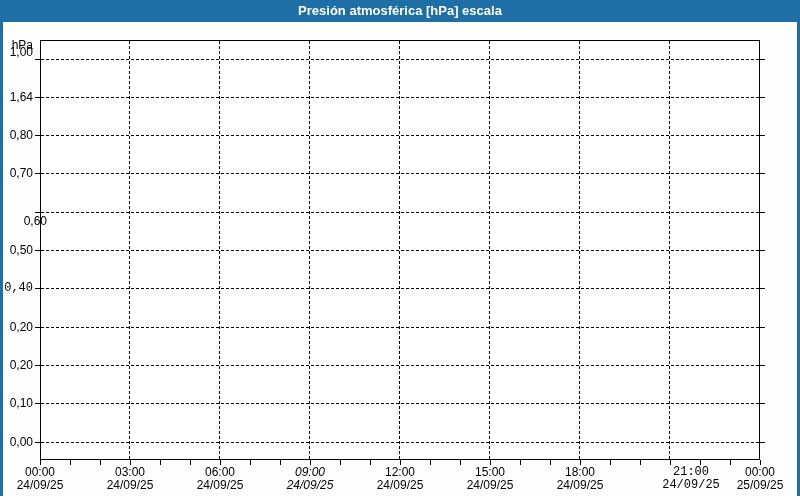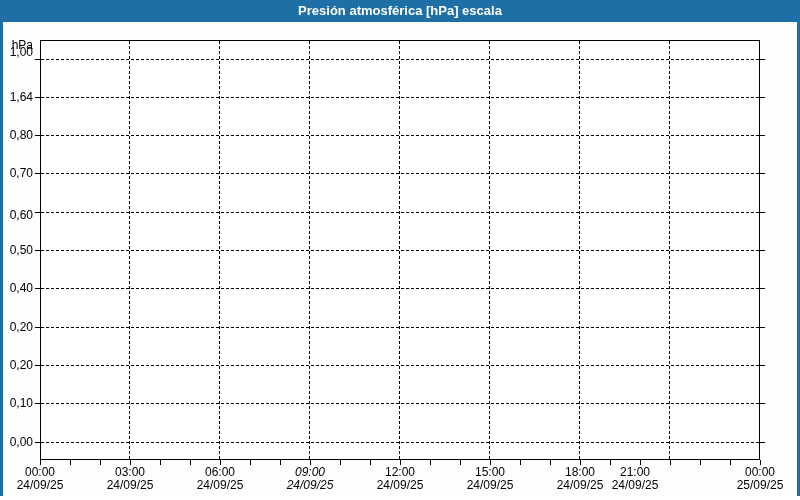--- a/index.html
+++ b/index.html
@@ -71,29 +71,29 @@
       <div class="tick" style="left: 35px; top: 135.1px; width: 5px; height: 1px;"></div>
       <div class="tick" style="left: 760px; top: 135.1px; width: 5px; height: 1px;"></div>
       <div class="ylab" style="top: 128.1px;">0,80</div>
       <div class="hgrid" style="left: 41px; top: 173.4px; width: 718px;"></div>
       <div class="tick" style="left: 35px; top: 173.4px; width: 5px; height: 1px;"></div>
       <div class="tick" style="left: 760px; top: 173.4px; width: 5px; height: 1px;"></div>
       <div class="ylab" style="top: 166.4px;">0,70</div>
       <div class="hgrid" style="left: 41px; top: 211.7px; width: 718px;"></div>
       <div class="tick" style="left: 35px; top: 211.7px; width: 5px; height: 1px;"></div>
       <div class="tick" style="left: 760px; top: 211.7px; width: 5px; height: 1px;"></div>
-      <div class="ylab" style="top: 208px;">0,60</div>
+      <div class="ylab" style="top: 214px; margin-left: 14px;">0,60</div>
       <div class="hgrid" style="left: 41px; top: 250px; width: 718px;"></div>
       <div class="tick" style="left: 35px; top: 250px; width: 5px; height: 1px;"></div>
       <div class="tick" style="left: 760px; top: 250px; width: 5px; height: 1px;"></div>
       <div class="ylab" style="top: 243px;">0,50</div>
       <div class="hgrid" style="left: 41px; top: 288.3px; width: 718px;"></div>
       <div class="tick" style="left: 35px; top: 288.3px; width: 5px; height: 1px;"></div>
       <div class="tick" style="left: 760px; top: 288.3px; width: 5px; height: 1px;"></div>
-      <div class="ylab" style="top: 281.3px;">0,40</div>
+      <div class="ylab" style="top: 281.3px; font-family: Liberation Mono, monospace;">0,40</div>
       <div class="hgrid" style="left: 41px; top: 326.6px; width: 718px;"></div>
       <div class="tick" style="left: 35px; top: 326.6px; width: 5px; height: 1px;"></div>
       <div class="tick" style="left: 760px; top: 326.6px; width: 5px; height: 1px;"></div>
       <div class="ylab" style="top: 319.6px;">0,20</div>
       <div class="hgrid" style="left: 41px; top: 364.9px; width: 718px;"></div>
       <div class="tick" style="left: 35px; top: 364.9px; width: 5px; height: 1px;"></div>
       <div class="tick" style="left: 760px; top: 364.9px; width: 5px; height: 1px;"></div>
       <div class="ylab" style="top: 357.9px;">0,20</div>
       <div class="hgrid" style="left: 41px; top: 403.2px; width: 718px;"></div>
       <div class="tick" style="left: 35px; top: 403.2px; width: 5px; height: 1px;"></div>
@@ -131,21 +131,21 @@
       <div class="xlab" style="left: 445px; top: 466px;">
         <div class="t">15:00</div>
         <div class="d">24/09/25</div>
       </div>
       <div class="vgrid" style="left: 579px; top: 41px; height: 418px;"></div>
       <div class="xlab" style="left: 535px; top: 466px;">
         <div class="t">18:00</div>
         <div class="d">24/09/25</div>
       </div>
       <div class="vgrid" style="left: 669px; top: 41px; height: 418px;"></div>
-      <div class="xlab" style="left: 590px; top: 466px;">
+      <div class="xlab" style="left: 646px; top: 466px; font-family: Liberation Mono, monospace;">
         <div class="t">21:00</div>
         <div class="d">24/09/25</div>
       </div>
       <div class="xlab" style="left: 715px; top: 466px;">
         <div class="t">00:00</div>
         <div class="d">25/09/25</div>
       </div>
       <div class="tick" style="left: 40px; top: 460px; width: 1px; height: 5px;"></div>
       <div class="tick" style="left: 70px; top: 460px; width: 1px; height: 5px;"></div>
       <div class="tick" style="left: 100px; top: 460px; width: 1px; height: 5px;"></div>

